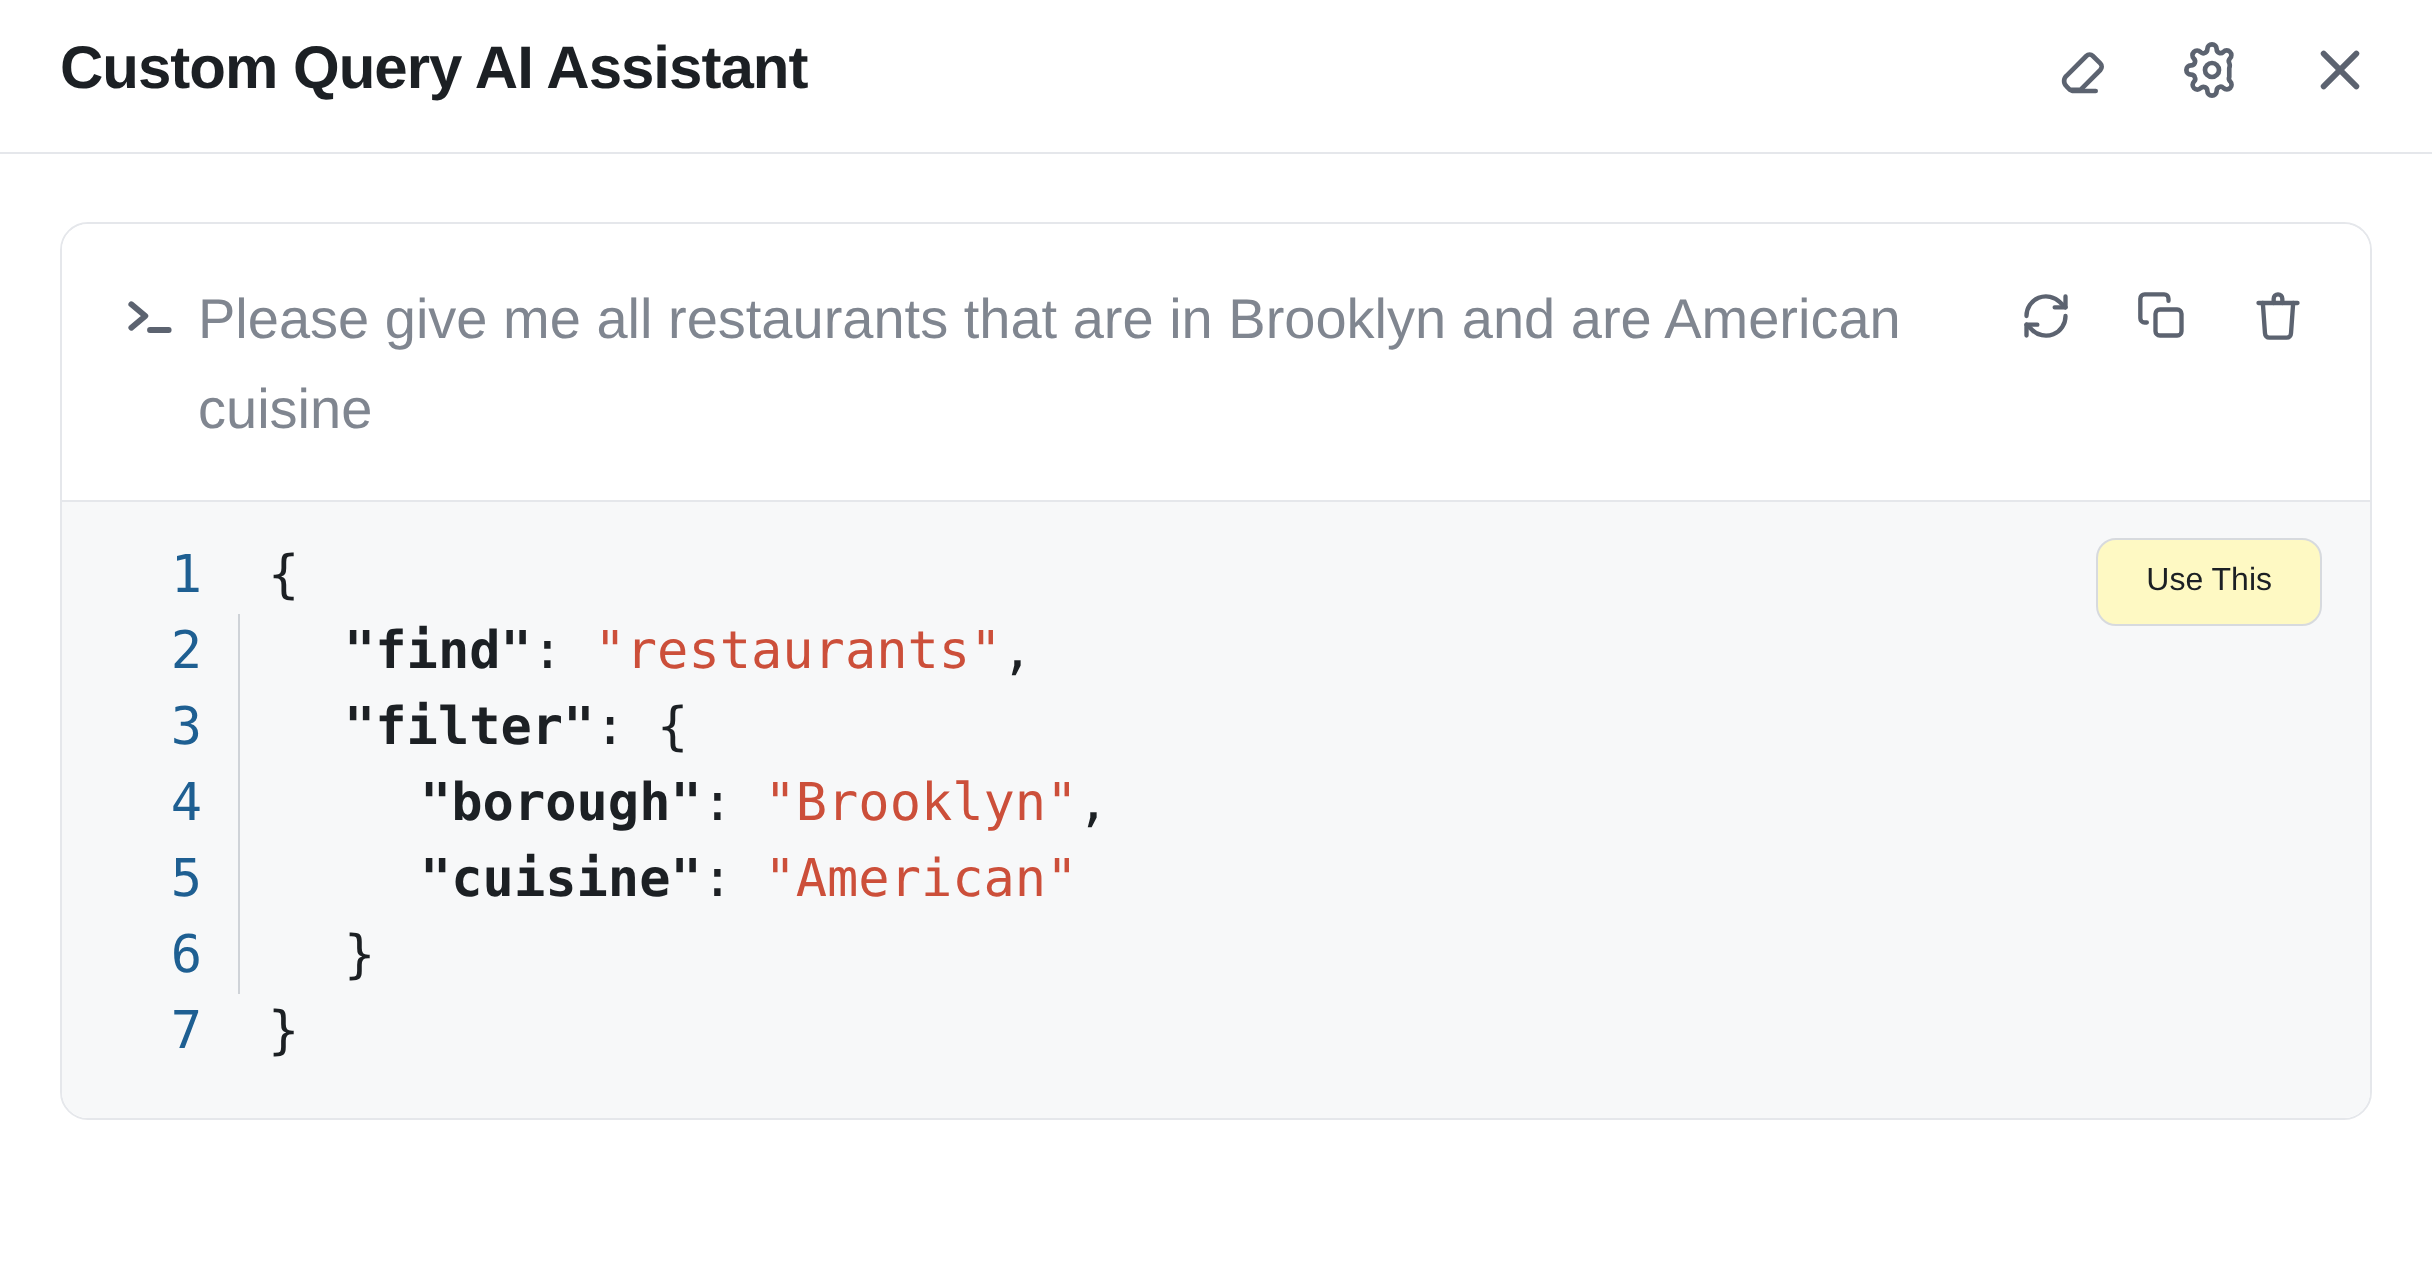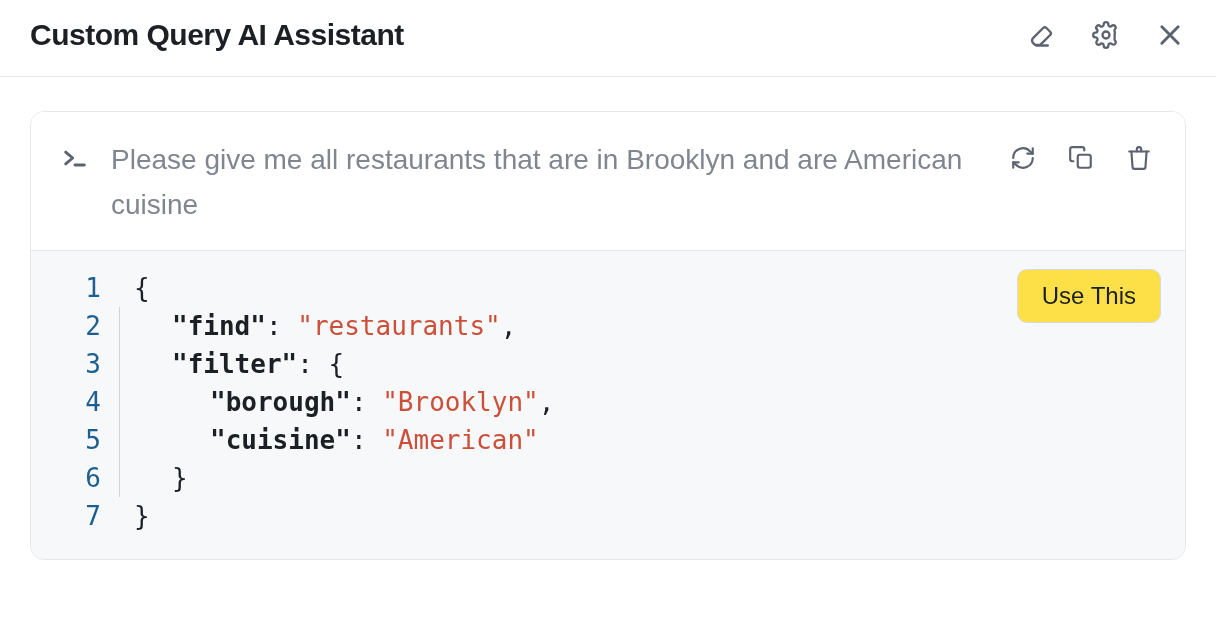--- a/index.html
+++ b/index.html
@@ -46,21 +46,21 @@
       border: 1px solid #e5e7eb;
       border-radius: 14px;
       overflow: hidden;
       background: #ffffff;
     }
     .prompt-row {
       display: flex;
       align-items: flex-start;
       padding: 26px 30px 22px 30px;
       border-bottom: 1px solid #e5e7eb;
-      gap: 22px;
+      gap: 10px;
       background: #ffffff;
     }
     .prompt-icon {
       width: 28px; height: 28px;
       flex-shrink: 0;
       color: #5c6370;
       margin-top: 6px;
     }
     .prompt-icon svg { width: 100%; height: 100%; }
     .prompt-text {
@@ -82,25 +82,25 @@
 
     .code-area {
       position: relative;
       background: #f7f8f9;
       padding: 18px 24px 24px 24px;
     }
     .use-btn {
       position: absolute;
       top: 18px;
       right: 24px;
-      background: #fde047;
+      background: #fef9c3;
       border: 1px solid #d7dade;
       border-radius: 10px;
       padding: 12px 24px;
-      font-size: 24px;
+      font-size: 16px;
       font-weight: 500;
       color: #1c2024;
       cursor: pointer;
     }
     .code-block {
       font-family: ui-monospace, "SF Mono", Menlo, Consolas, monospace;
       font-size: 26px;
       line-height: 38px;
     }
     .code-line {

